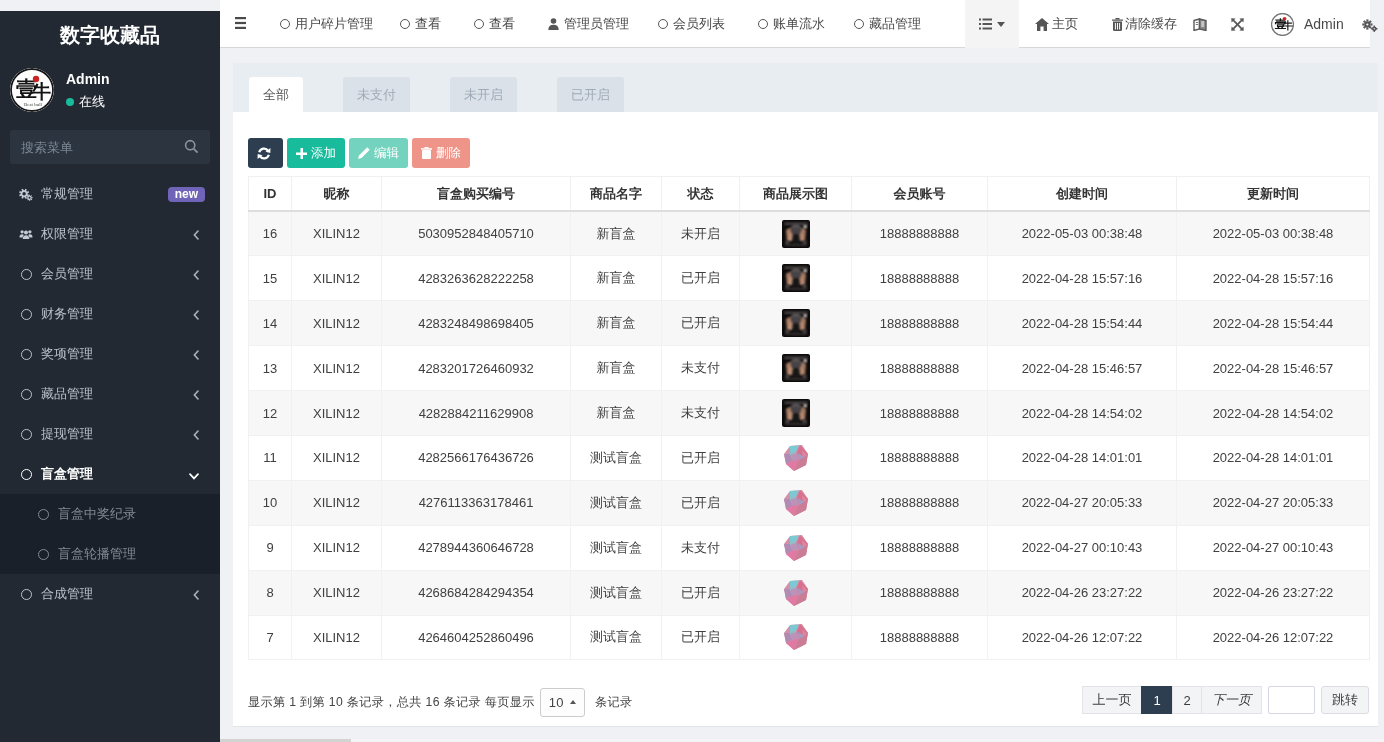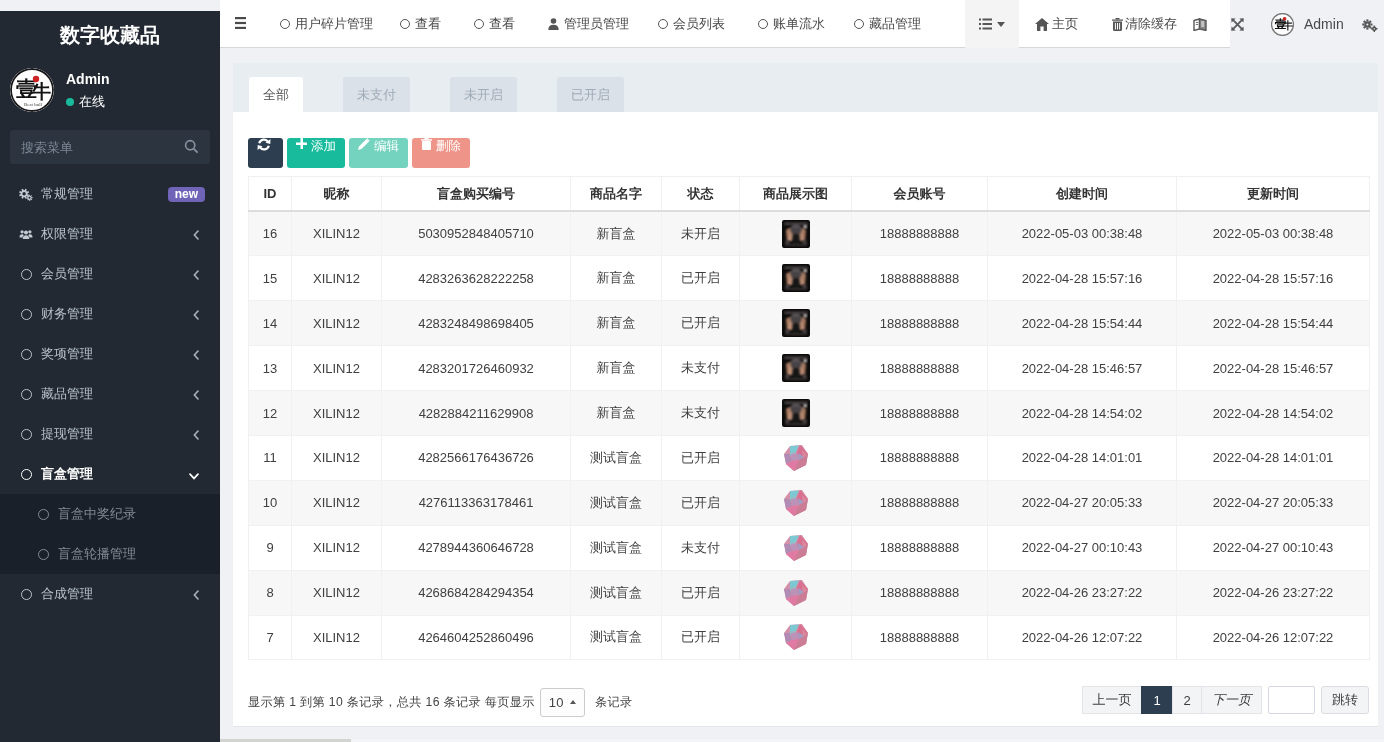--- a/index.html
+++ b/index.html
@@ -24,34 +24,34 @@
 .smenu .item .mico { width: 14px; margin-right: 8px; display: flex; justify-content: center; }
 .smenu .item .chev { position: absolute; right: 21px; top: 14px; }
 .smenu .item.white { color: #fff; font-weight: 700; }
 .ring { width: 11px; height: 11px; border: 1.6px solid currentColor; border-radius: 50%; display: inline-block; }
 .sub { background: #1a2029; }
 .sub .item { color: #828c96; padding-left: 36px; }
 .sub .item.active { background: #18bc9c; color: #fff; font-weight: 700; }
 .badge-new { position: absolute; right: 15px; top: 13px; background: #7064b8; color: #fff; font-size: 12px; font-weight: 700; padding: 1px 7px 2px; border-radius: 4px; line-height: 12px; height: 15px; }
 
 
-.navbar { position: absolute; left: 220px; top: 0; width: 1010px; height: 48px; background: #fff; border-bottom: 1px solid #d7d7d7; z-index: 4; }
+.navbar { position: absolute; left: 220px; top: 0; width: 1150px; height: 48px; background: #fff; border-bottom: 1px solid #d7d7d7; z-index: 4; }
 .nv { position: absolute; display: flex; align-items: center; color: #484848; font-size: 13px; white-space: nowrap; }
 .hamb { left: 15px; top: 17px; }
 .ddbtn { position: absolute; left: 745px; top: 0; width: 54px; height: 48px; background: #f4f4f4; display: flex; align-items: center; justify-content: center; }
 
 
 .content { position: absolute; left: 233px; top: 63px; width: 1145px; height: 664px; }
 .panel-head { height: 49px; background: #e7edf1; padding: 14px 0 0 16px; }
 .tabs { display: flex; gap: 36px; }
 .tab { height: 35px; line-height: 35px; padding: 0 14px; background: #dae1e8; color: #9fabb7; font-size: 13px; border-radius: 3px 3px 0 0; margin-right: 4px; }
 .tab.on { background: #fff; color: #555; }
 .panel-body { background: #fff; height: 615px; padding: 15px; border-bottom: 1px solid #e2e6ea; position: relative; }
 .toolbar { margin-top: 11px; display: flex; }
-.btn { height: 30px; border-radius: 3px; color: #fff; font-size: 12.5px; display: flex; justify-content: center; margin-right: 4px; padding: 0 9px; }
+.btn { height: 30px; border-radius: 3px; color: #fff; font-size: 12.5px; display: flex; align-items: center; justify-content: center; margin-right: 4px; padding: 0 9px; }
 .btn svg { margin-right: 4px; }
 .btn-dark { background: #2c3e50; width: 35px; padding: 0; }
 .btn-success { background: #18bc9c; }
 .btn-success.dis { background: #74d3bf; }
 .btn-danger.dis { background: #ee9489; }
 
 
 table.grid { border-collapse: collapse; table-layout: fixed; width: 1121px; margin-top: 8px; }
 table.grid th { height: 34.5px; font-size: 13px; font-weight: 700; color: #333; border: 1px solid #f0f0f0; border-bottom: 2px solid #ddd; text-align: center; }
 table.grid td { height: 44.9px; font-size: 13px; color: #404040; border: 1px solid #f1f1f1; text-align: center; }

